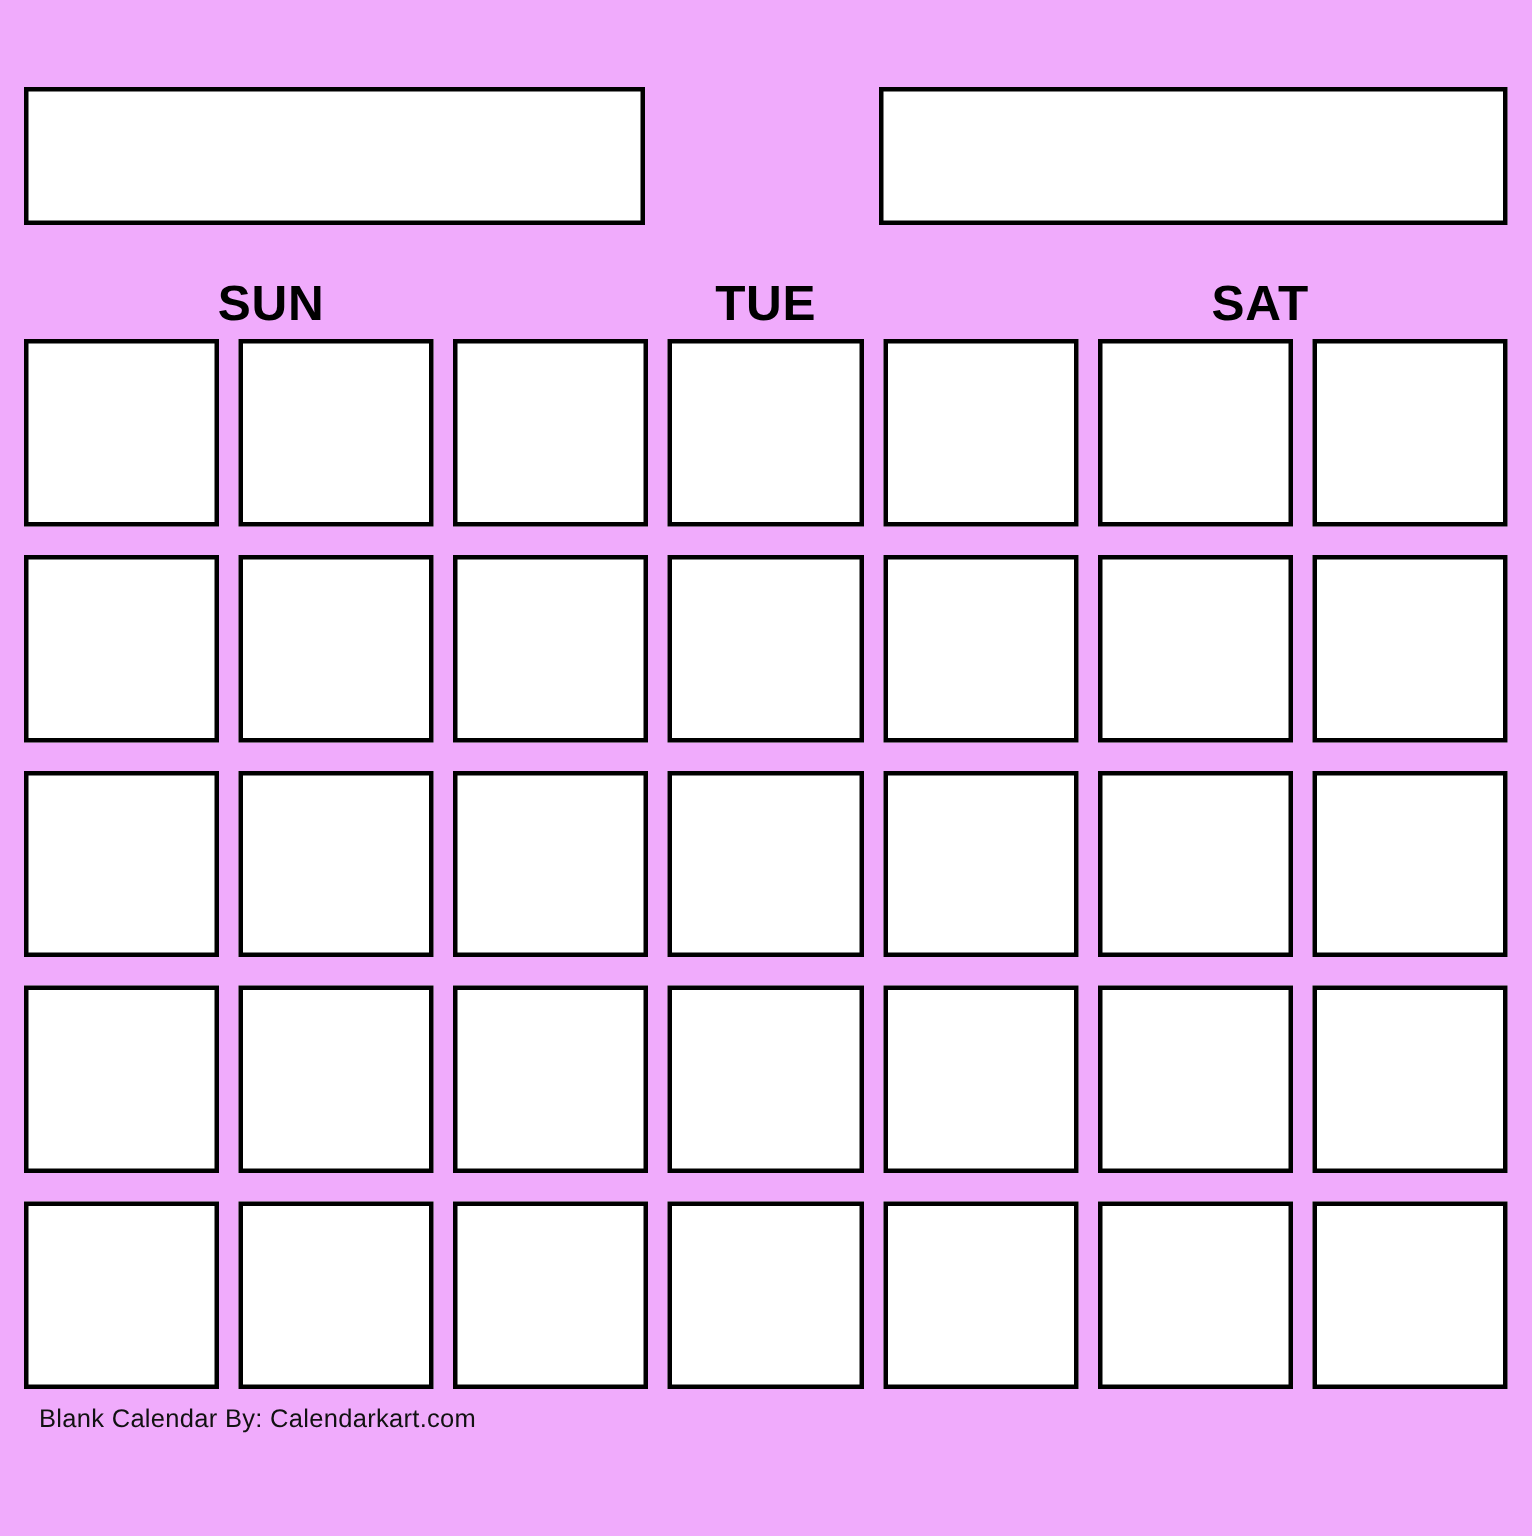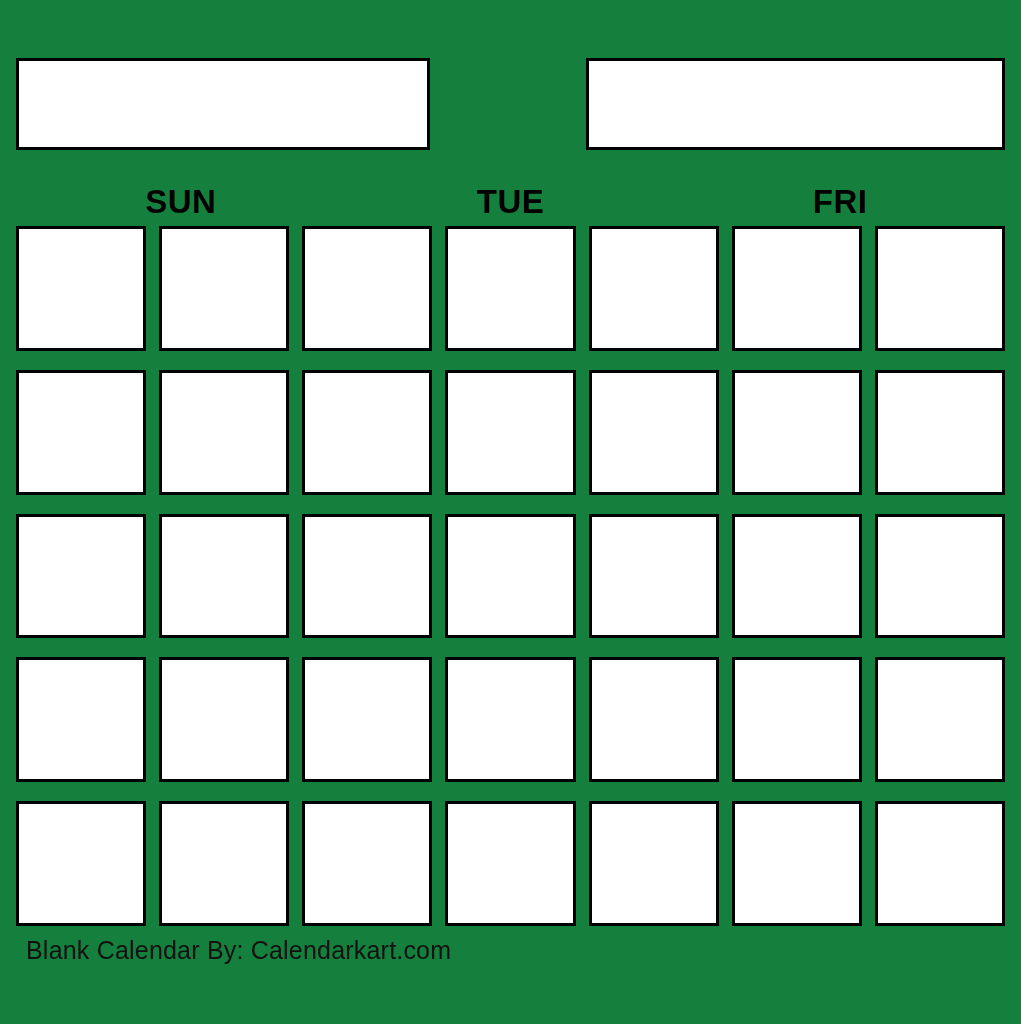--- a/index.html
+++ b/index.html
@@ -11,21 +11,21 @@
     width: 1021px;
     height: 1024px;
     font-family: "Liberation Sans", sans-serif;
     color: #000000;
     overflow: hidden;
   }
   .page {
     position: relative;
     width: 1021px;
     height: 1024px;
-    background: #15803d;
+    background: #f0abfc;
   }
 
   
   .title-row {
     position: absolute;
     left: 16px;
     top: 58px;
     width: 989px;
     height: 92px;
   }
@@ -107,21 +107,21 @@
     font-size: 20px;
     font-weight: bold;
     color: #000000;
   }
 
   
   .footer {
     position: absolute;
     left: 26px;
     top: 936px;
-    font-size: 25px;
+    font-size: 17px;
     font-family: "Liberation Sans", sans-serif;
     color: #111111;
     letter-spacing: 0.2px;
   }
 </style>
 </head>
 <body>
 
 <div class="page">
 
@@ -130,21 +130,21 @@
       <input class="title-box-input" type="text" value="" placeholder="" style="">
     </div>
     <div class="title-box year">
       <input class="title-box-input" type="text" value="" placeholder="" style="">
     </div>
   </div>
 
   <div class="weekday-row">
     <div class="weekday-cell">SUN</div>
     <div class="weekday-cell">TUE</div>
-    <div class="weekday-cell">FRI</div>
+    <div class="weekday-cell">SAT</div>
   </div>
 
   <div class="grid">
 
     <div class="day-cell">
         <span class="day-number"></span>
       </div>
     <div class="day-cell">
         <span class="day-number"></span>
       </div>

